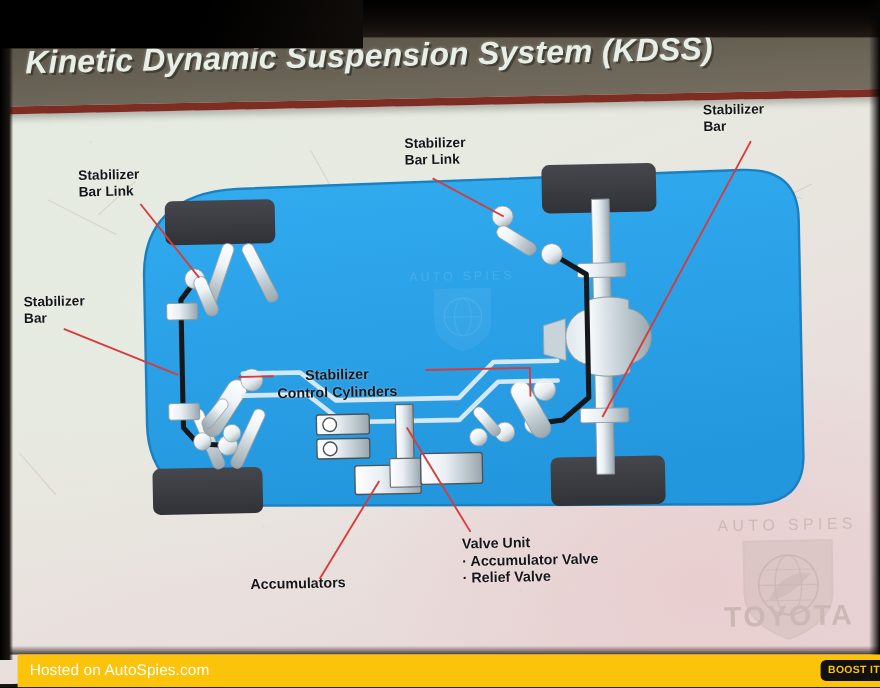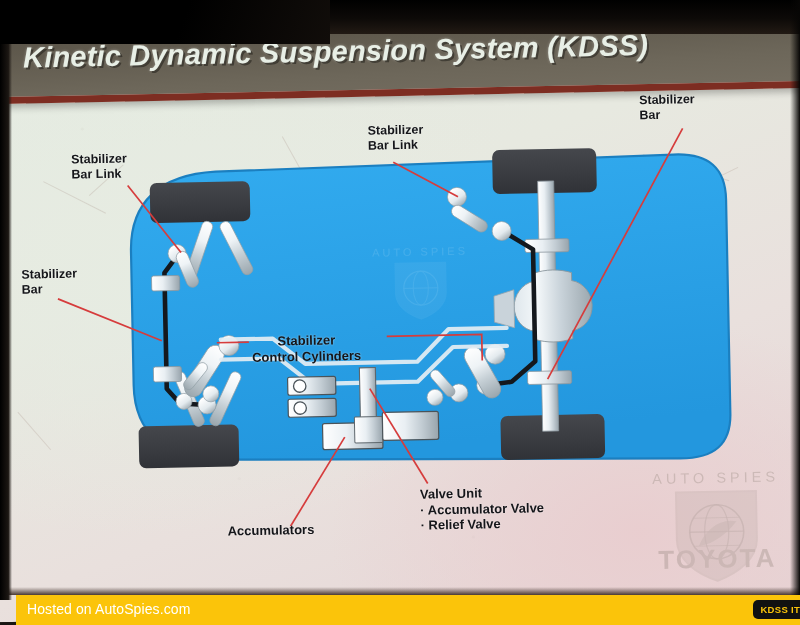--- a/index.html
+++ b/index.html
@@ -359,17 +359,17 @@
 
   <div class="edge-top"></div>
   <div class="edge-top-left"></div>
   <div class="edge-left"></div>
   <div class="edge-right"></div>
   <div class="edge-bottom"></div>
 
   <div class="footer">
     <div class="footer-text">Hosted on AutoSpies.com</div>
     <div class="boost-badge">
-      <span>KDSS IT</span>
+      <span>BOOST IT</span>
     </div>
   </div>
 
 </div>
 
 </body></html>

